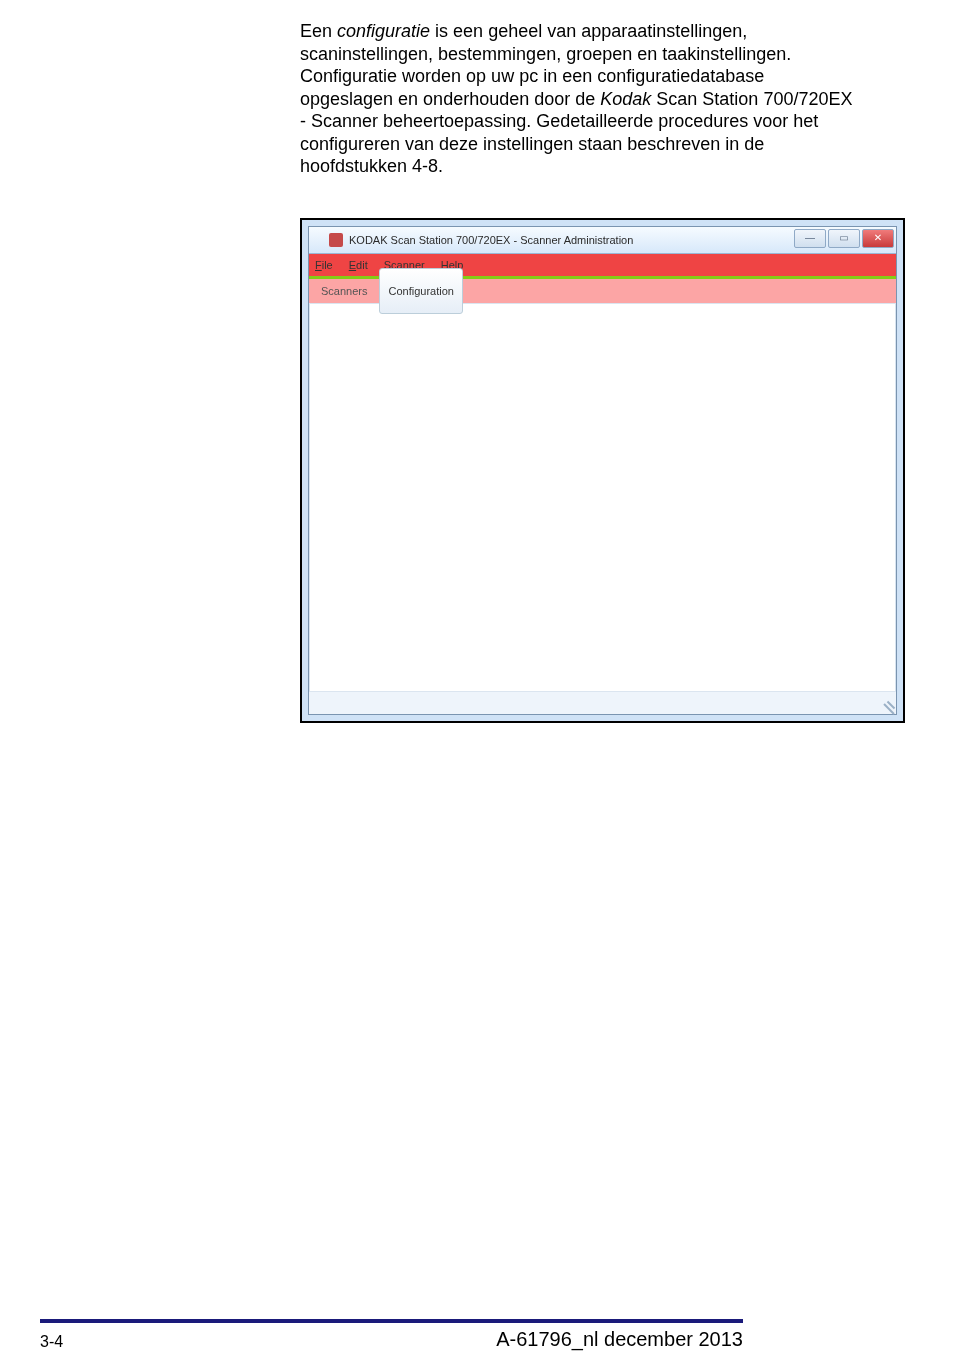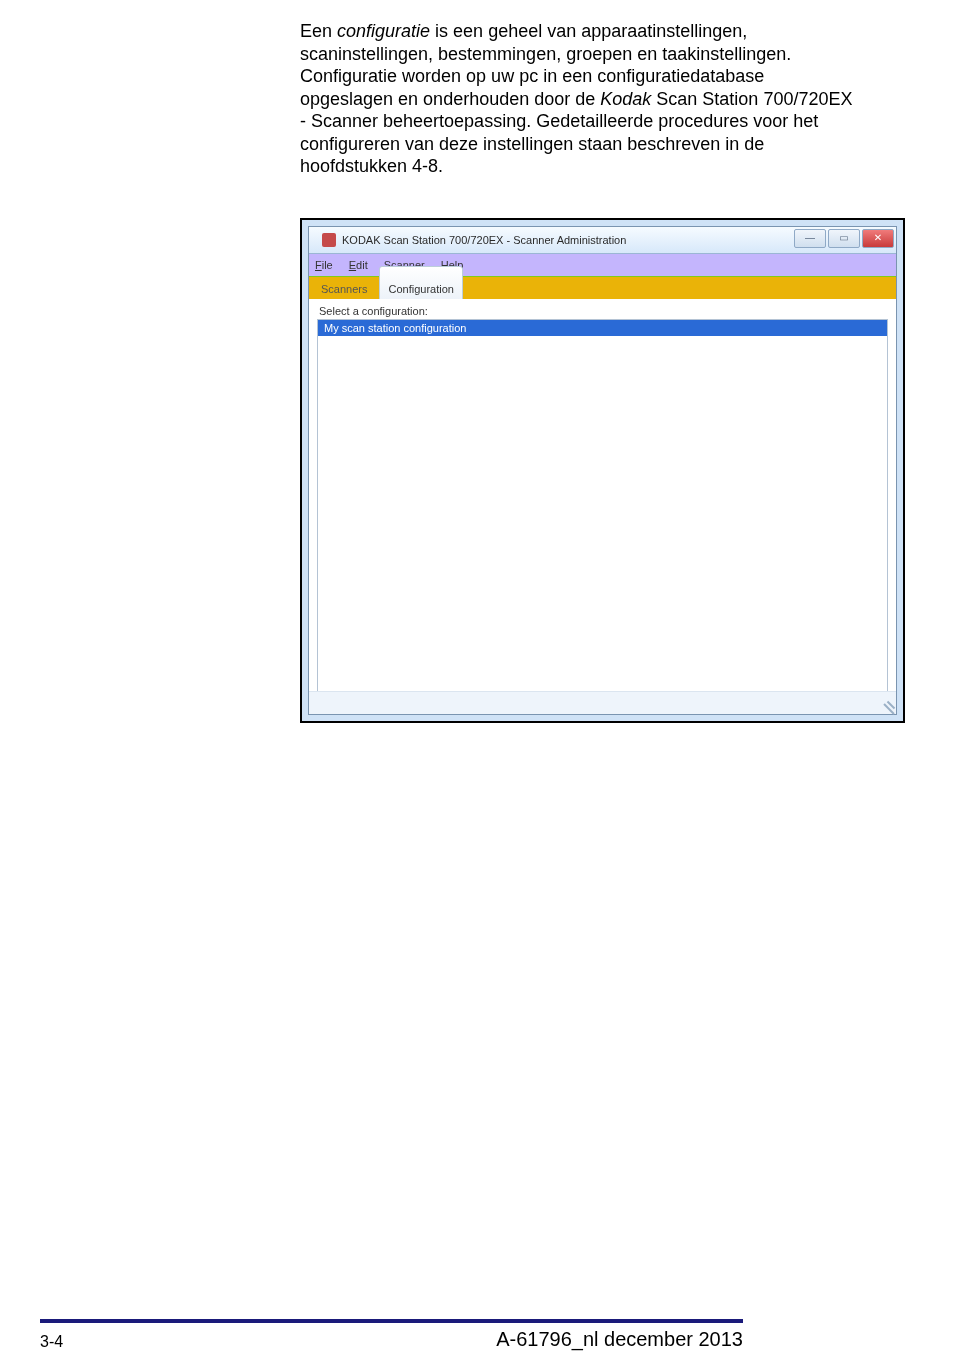--- a/index.html
+++ b/index.html
@@ -46,21 +46,21 @@
     background: #ffffff;
     border: 1px solid #7a94b0;
     box-shadow: 0 0 0 1px #d8e4f0 inset;
   }
   .titlebar {
     height: 26px;
     background: linear-gradient(#f6fbff, #d7e8fa);
     border-bottom: 1px solid #9bb6d4;
     display: flex;
     align-items: center;
-    padding: 0 13px;
+    padding: 0 20px;
     font-size: 11px;
     color: #2a2a2a;
     position: relative;
   }
   .title-icon {
     width: 14px;
     height: 14px;
     background: #c54a4a;
     border-radius: 2px;
     margin-right: 6px;
@@ -82,33 +82,33 @@
     text-align: center;
     line-height: 15px;
     color: #5a6b80;
   }
   .win-btn.close {
     background: linear-gradient(#f07b7b, #c83a3a);
     color: #fff;
   }
   .menubar {
     height: 22px;
-    background: #c4b5fd;
+    background: #ef4444;
     display: flex;
     align-items: center;
     padding: 0 6px;
     font-size: 11px;
     color: #333;
     gap: 16px;
-    border-bottom: 1px solid #84cc16;
+    border-bottom: 3px solid #84cc16;
   }
   .menubar span u { text-decoration: underline; }
   .toolbar {
     height: 24px;
-    background: #eab308;
+    background: #fca5a5;
     display: flex;
     align-items: center;
     padding: 0 6px;
     font-size: 11px;
     color: #333;
     gap: 6px;
     border-bottom: 1px solid #dbe5f0;
   }
   .tool-btn {
     padding: 16px 8px;
@@ -214,26 +214,20 @@
         <span><u>E</u>dit</span>
         <span><u>S</u>canner</span>
         <span><u>H</u>elp</span>
       </div>
 
       <div class="toolbar">
         <span class="tool-label">Scanners</span>
         <span class="tool-btn">Configuration</span>
       </div>
 
-      <div class="content-area">
-        <div class="select-label">Select a configuration:</div>
-        <div class="listbox">
-          <div class="list-item">My scan station configuration</div>
-        </div>
-      </div>
 
       <div class="statusbar">
         <div class="resize-grip"></div>
       </div>
 
     </div>
   </div>
 
   <div class="footer-rule"></div>
   <div class="footer-left">3-4</div>

